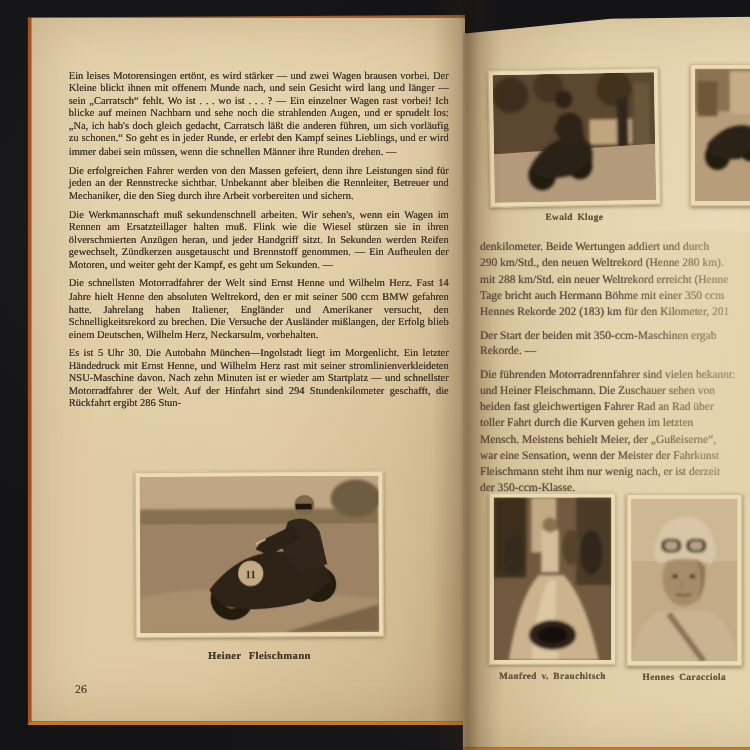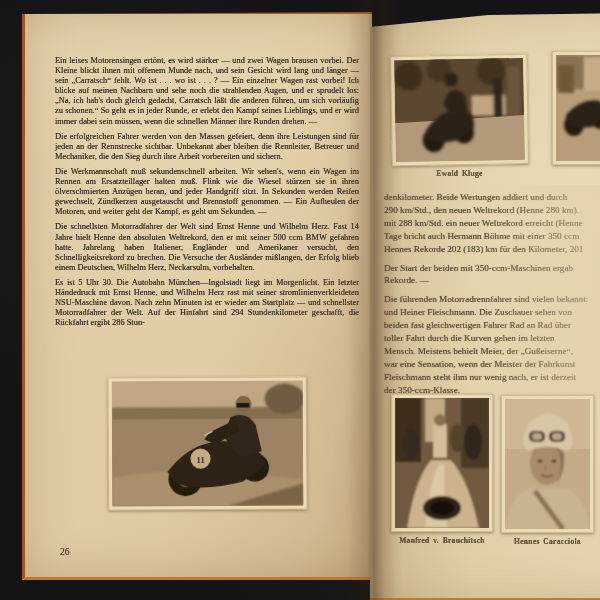--- a/index.html
+++ b/index.html
@@ -109,20 +109,21 @@
         <path d="M118,36 Q134,29 143,44 L149,70 L127,76 L111,55 Z" fill="#31261a"></path>
         <path d="M122,39 L97,51 L92,58 L103,63 L127,49 Z" fill="#2b2013"></path>
         <circle cx="131" cy="23" r="8" fill="#7e6848"></circle>
         <rect x="124" y="22" width="13" height="4.5" fill="#1f1811"></rect>
         <circle cx="88" cy="77" r="10" fill="#c3ab84"></circle>
         <text x="88" y="81" font-size="9" font-weight="bold" text-anchor="middle" fill="#2a1f12" font-family="Liberation Serif, serif">11</text>
         <path d="M92,54 L100,50" stroke="#cdb68f" stroke-width="1.4"></path>
       </g>
     </svg>
   </div>
+  <div class="cap" style="left:83px;top:505px;width:199px;">Heiner Fleischmann</div>
 
   <div id="page-number">26</div>
 </div>
 
 <div class="page" id="right-page">
 
   <div class="photo-mount" style="left:21px;top:42px;width:137px;height:110px;transform:rotate(-1deg);">
     <svg viewBox="0 0 128 100" preserveAspectRatio="none">
       <defs>
           <filter id="b2" x="-20%" y="-20%" width="140%" height="140%">

